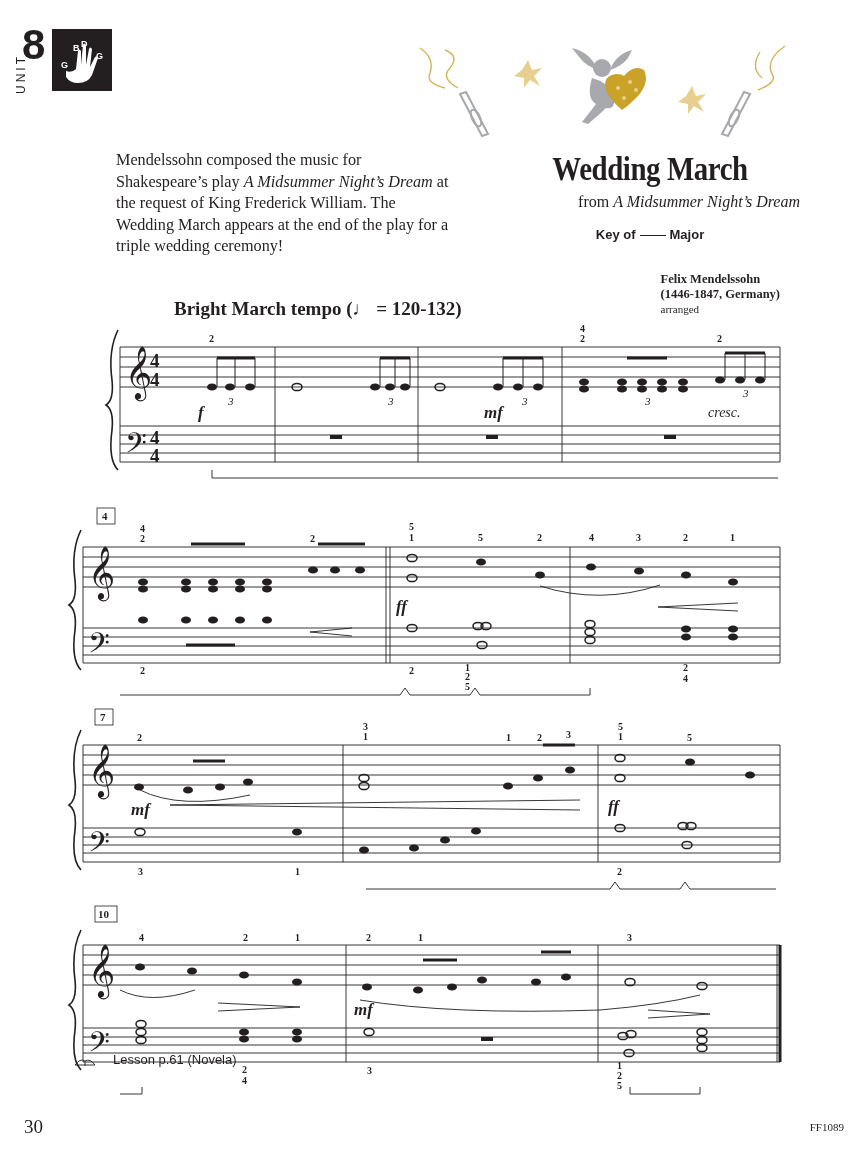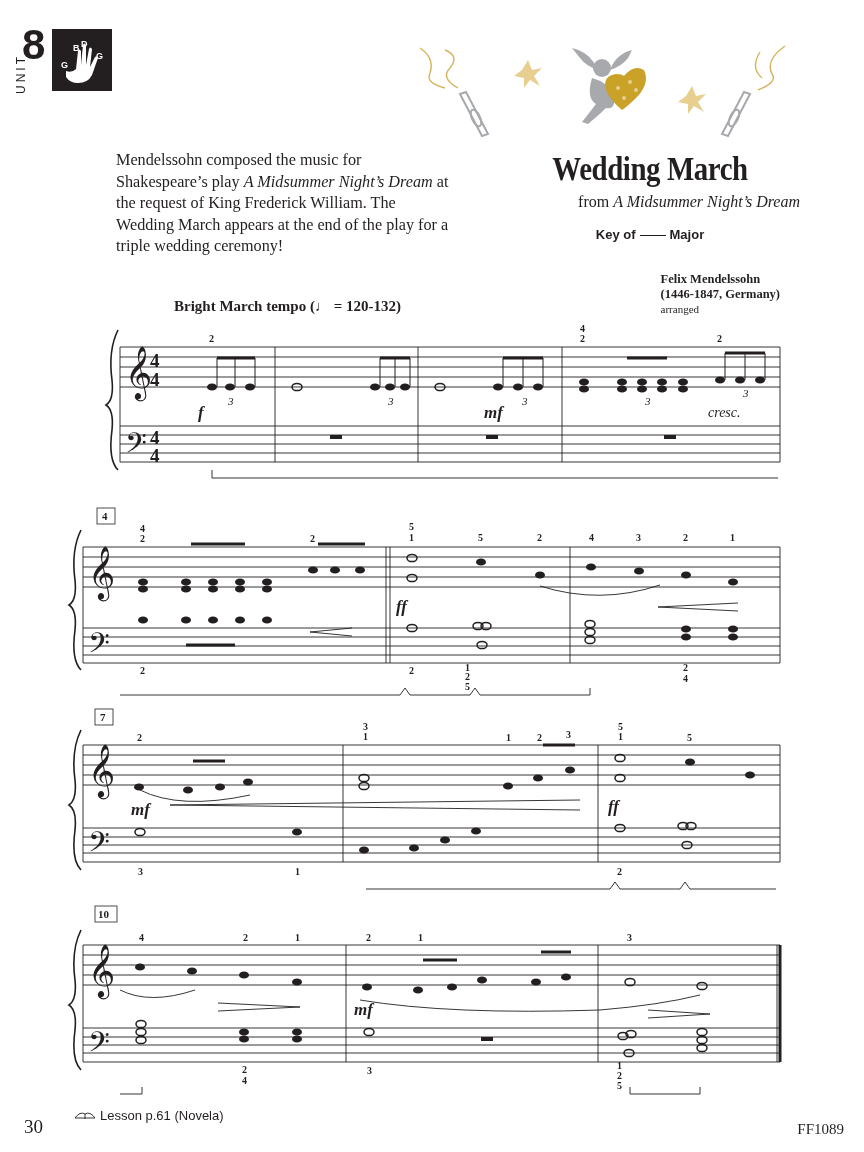--- a/index.html
+++ b/index.html
@@ -9,24 +9,24 @@
   .unit-label { left:14px; top:64px; width:30px; font-family:"Liberation Sans", sans-serif; font-size:12px; letter-spacing:3px; transform:rotate(-90deg); transform-origin:left top; white-space:nowrap; }
   .hand-box { left:52px; top:29px; width:60px; height:62px; background:#231f20; }
   .hand-box span { position:absolute; color:#fff; font-family:"Liberation Sans", sans-serif; font-weight:bold; font-size:9px; }
   .intro { left:72px; top:150px; width:340px; font-size:16.2px; line-height:21.6px;margin-left:44px; }
   .title { left:500px; top:150px; width:300px; text-align:center; font-family:"Liberation Serif", serif; font-weight:bold; font-size:34px; letter-spacing:-0.5px; transform:scaleX(0.85); }
   .subtitle { left:500px; top:193px; width:300px; text-align:right; font-size:16px; }
   .key { left:500px; top:227px; width:300px; text-align:center; font-family:"Liberation Sans", sans-serif; font-weight:bold; font-size:13px; }
   .key .blank { display:inline-block; width:26px; border-bottom:1.2px solid #231f20; margin:0 4px; transform:translateY(-3px); }
   .composer { right:84px; top:272px; text-align:left; font-size:12.5px; line-height:15px; }
   .composer .b { font-weight:bold; }
-  .tempo { left:174px; top:298px; font-weight:bold; font-size:15px; }
+  .tempo { left:174px; top:298px; font-weight:bold; font-size:19px; }
   .footer-page { left:24px; top:1116px; font-size:19px; }
-  .footer-lesson { left:72px; top:1108px; font-family:"Liberation Sans", sans-serif; font-size:13px; display:flex; align-items:flex-start; gap:4px; }
-  .footer-code { right:20px; top:1121px; font-size:15px; }
+  .footer-lesson { left:72px; top:1052px; font-family:"Liberation Sans", sans-serif; font-size:13px; display:flex; align-items:flex-end; gap:17px; }
+  .footer-code { right:20px; top:1121px; font-size:11px; }
   svg text { font-family:"Liberation Serif", serif; }
   .dyn { font-style:italic; font-weight:bold; font-size:17px; }
 </style>
 </head>
 <body>
 
 <div class="abs unit-num">8</div>
 <div class="abs unit-label" style="top:94px;">UNIT</div>
 <div class="abs hand-box">
   <svg width="60" height="62" viewBox="0 0 60 62">

